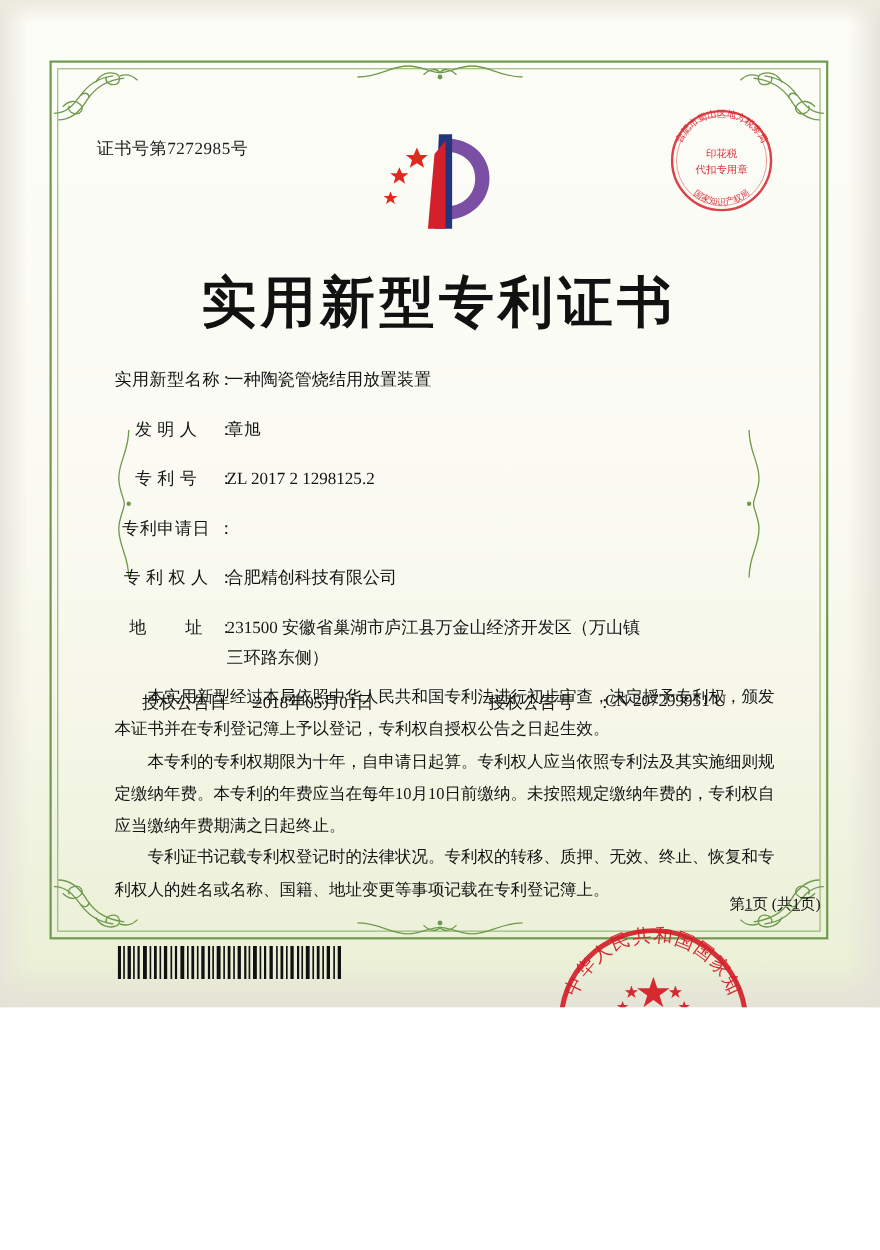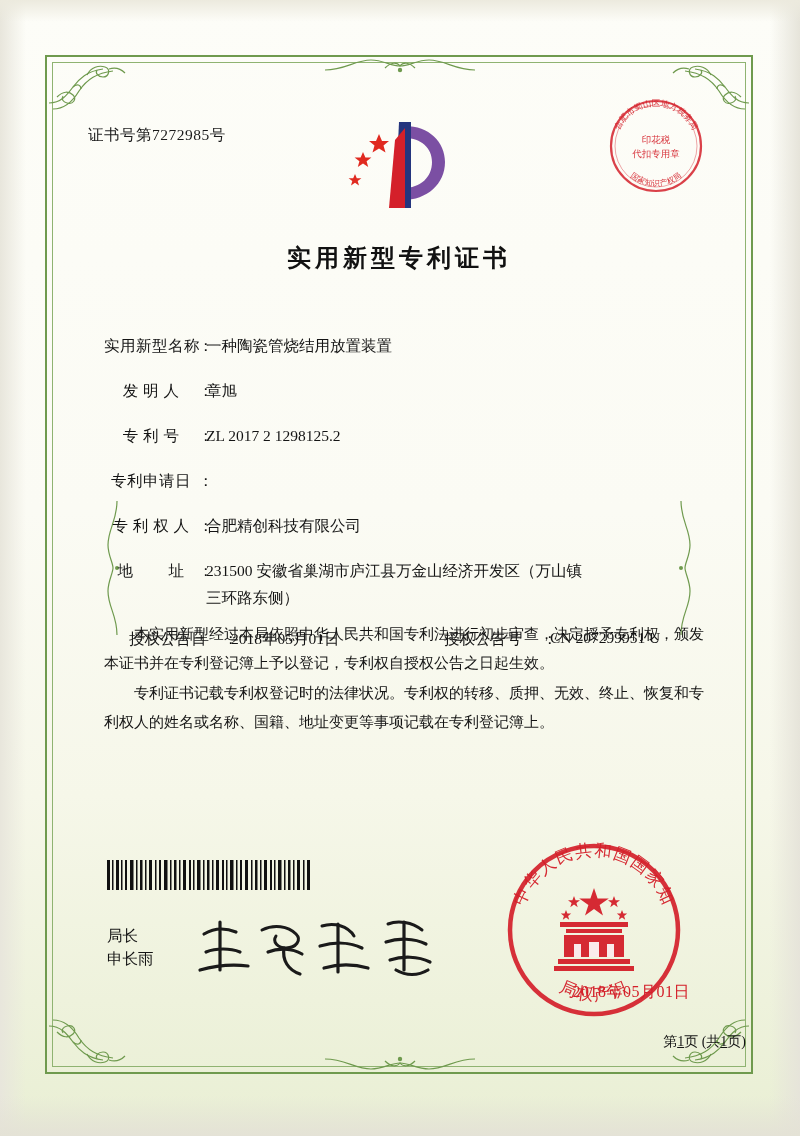--- a/index.html
+++ b/index.html
@@ -6,21 +6,21 @@
     margin: 0;
     padding: 0;
     background: #ffffff;
   }
   body {
     font-family: "Liberation Serif", "DejaVu Serif", serif;
   }
   .page {
     position: relative;
     width: 800px;
-    height: 1136px;
+    height: 916px;
     background: linear-gradient(180deg, #fdfdf8 0%, #fbfbf4 45%, #f6f7e9 70%, #eef2dc 88%, #e9efd4 100%);
     overflow: hidden;
   }
   
   .paper-shade-left {
     position: absolute; left: 0; top: 0; width: 26px; height: 100%;
     background: linear-gradient(90deg, #e8e6dc 0%, rgba(255,255,255,0) 100%);
     pointer-events: none;
   }
   .paper-shade-right {
@@ -117,21 +117,21 @@
     width: 112px;
     height: 112px;
   }
   .seal-top svg { width: 100%; height: 100%; display: block; }
 
   .doc-title {
     position: absolute;
     top: 180px;
     left: 0; right: 0;
     text-align: center;
-    font-size: 24px;
+    font-size: 50px;
     font-weight: bold;
     letter-spacing: 4px;
     color: #111;
     font-family: "Liberation Serif", "DejaVu Serif", serif;
   }
 
   .fields {
     position: absolute;
     top: 272px;
     left: 52px;
@@ -418,20 +418,21 @@
         <div class="col-right">
           <div class="lbl2">授权公告号</div>
           <div class="field-sep">：</div>
           <div>CN 207299951 U</div>
         </div>
       </div>
     </div>
 
     <div class="body-text">
       <p>本实用新型经过本局依照中华人民共和国专利法进行初步审查，决定授予专利权，颁发本证书并在专利登记簿上予以登记，专利权自授权公告之日起生效。</p>
+      <p>本专利的专利权期限为十年，自申请日起算。专利权人应当依照专利法及其实施细则规定缴纳年费。本专利的年费应当在每年10月10日前缴纳。未按照规定缴纳年费的，专利权自应当缴纳年费期满之日起终止。</p>
       <p>专利证书记载专利权登记时的法律状况。专利权的转移、质押、无效、终止、恢复和专利权人的姓名或名称、国籍、地址变更等事项记载在专利登记簿上。</p>
     </div>
 
     <div class="barcode">
       <svg viewBox="0 0 205 30" preserveAspectRatio="none">
         <g fill="#111">
           <rect x="0" y="0" width="3" height="30"></rect>
           <rect x="5" y="0" width="1.5" height="30"></rect>
           <rect x="9" y="0" width="3" height="30"></rect>
           <rect x="14" y="0" width="1.5" height="30"></rect>

